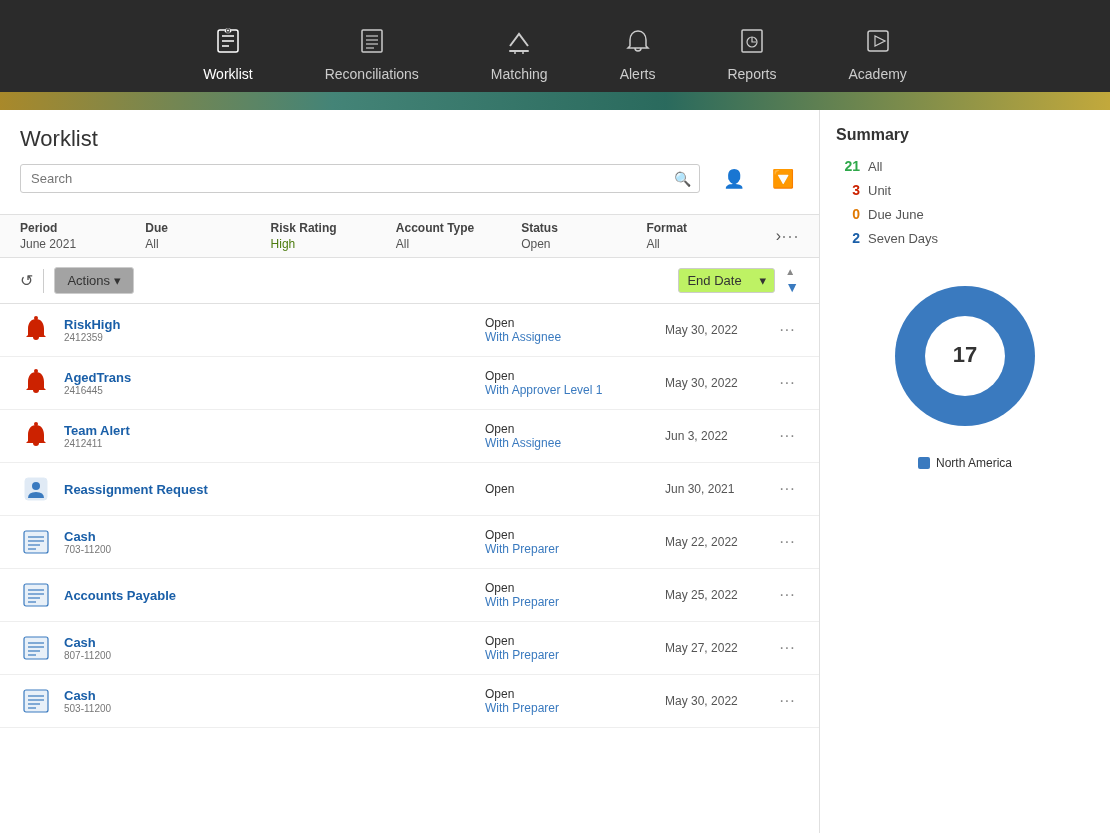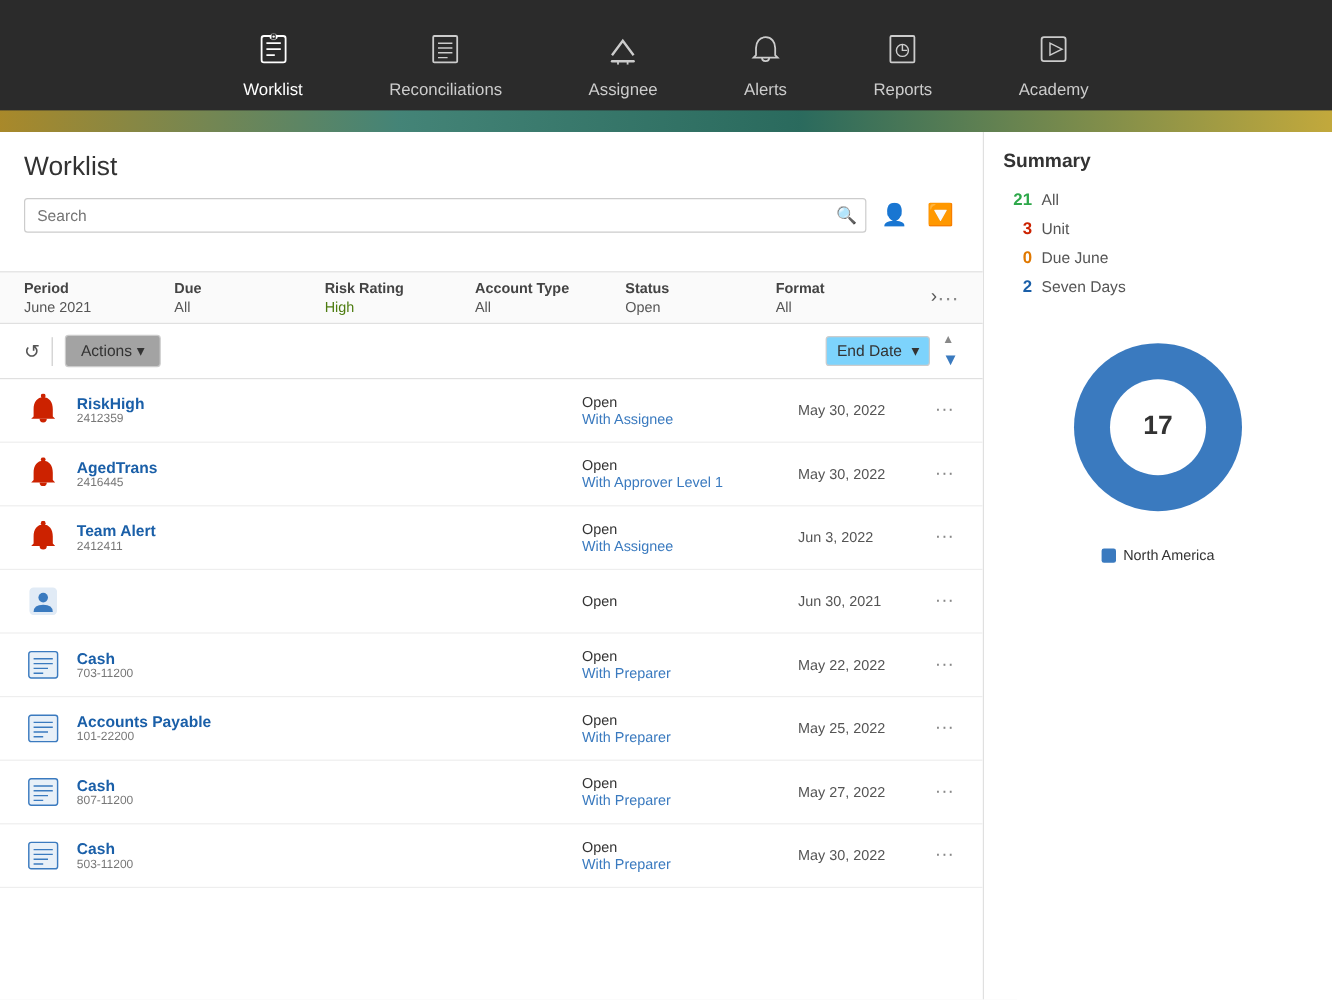--- a/index.html
+++ b/index.html
@@ -74,23 +74,23 @@
     .worklist-title {
       font-size: 22px;
       font-weight: normal;
       color: #333;
       margin-bottom: 12px;
     }
 
     
     .search-bar {
       display: flex;
-      align-items: center;
-      gap: 8px;
-      margin-bottom: 24px;
+      align-items: flex-start;
+      gap: 19px;
+      margin-bottom: 12px;
     }
     .search-input-wrapper {
       position: relative;
       flex: 1;
     }
     .search-input {
       width: 100%;
       padding: 6px 32px 6px 10px;
       border: 1px solid #ccc;
       border-radius: 3px;
@@ -182,23 +182,23 @@
       cursor: pointer;
       font-size: 13px;
       color: #333;
     }
     .spacer { flex: 1; }
     .sort-select-wrapper {
       display: flex;
       align-items: center;
       border: 1px solid #ccc;
       border-radius: 3px;
-      background: #7dd3fc;
+      background: #bef264;
       padding: 4px 8px;
-      gap: 8px;
+      gap: 18px;
       font-size: 13px;
       cursor: pointer;
     }
     .sort-arrows {
       display: flex;
       flex-direction: column;
       gap: 2px;
     }
     .sort-up { color: #888; font-size: 10px; }
     .sort-down { color: #3a7abf; font-size: 14px; }
@@ -353,21 +353,21 @@
     </div>
     <div class="nav-item">
       <span class="nav-icon">
         <svg width="26" height="26" viewBox="0 0 26 26" fill="none">
           <polyline points="4,18 13,6 22,18" stroke="#ccc" stroke-width="2" fill="none"></polyline>
           <line x1="9" y1="22" x2="9" y2="26" stroke="#ccc" stroke-width="1.5"></line>
           <line x1="17" y1="22" x2="17" y2="26" stroke="#ccc" stroke-width="1.5"></line>
           <rect x="3" y="22" width="20" height="2" rx="1" fill="#ccc"></rect>
         </svg>
       </span>
-      <span>Assignee</span>
+      <span>Matching</span>
     </div>
     <div class="nav-item">
       <span class="nav-icon">
         <svg width="26" height="26" viewBox="0 0 26 26" fill="none">
           <path d="M13 3 C8 3 5 7 5 12 L5 18 L3 20 L23 20 L21 18 L21 12 C21 7 18 3 13 3Z" stroke="#ccc" stroke-width="1.5" fill="none"></path>
           <path d="M10 20 Q10 23 13 23 Q16 23 16 20" stroke="#ccc" stroke-width="1.5" fill="none"></path>
         </svg>
       </span>
       <span>Alerts</span>
     </div>
@@ -517,20 +517,21 @@
   </div>
         <div class="list-item">
     <div class="item-icon">
             <svg width="26" height="26" viewBox="0 0 26 26" fill="none">
       <rect x="2" y="2" width="22" height="22" rx="3" fill="#3a7abf" opacity="0.15" stroke="#3a7abf" stroke-width="1"></rect>
       <circle cx="13" cy="10" r="4" fill="#3a7abf"></circle>
       <path d="M5 22 Q5 16 13 16 Q21 16 21 22" fill="#3a7abf"></path>
     </svg>
           </div>
     <div class="item-info">
+      <div class="item-name">Reassignment Request</div>
     </div>
     <div class="item-status">
       <div class="status-open">Open</div>
 
     </div>
     <div class="item-date">Jun 30, 2021</div>
     <div class="item-menu">···</div>
   </div>
         <div class="list-item">
     <div class="item-icon">
@@ -558,21 +559,20 @@
             <svg width="28" height="28" viewBox="0 0 28 28" fill="none">
       <rect x="2" y="3" width="24" height="22" rx="2" fill="#e8f0f8" stroke="#3a7abf" stroke-width="1.2"></rect>
       <line x1="6" y1="9" x2="22" y2="9" stroke="#3a7abf" stroke-width="1.2"></line>
       <line x1="6" y1="13" x2="22" y2="13" stroke="#3a7abf" stroke-width="1.2"></line>
       <line x1="6" y1="17" x2="18" y2="17" stroke="#3a7abf" stroke-width="1.2"></line>
       <line x1="6" y1="21" x2="14" y2="21" stroke="#3a7abf" stroke-width="1.2"></line>
     </svg>
           </div>
     <div class="item-info">
       <div class="item-name">Accounts Payable</div>
-      <div class="item-id">101-22200</div>
     </div>
     <div class="item-status">
       <div class="status-open">Open</div>
       <div class="status-sub">With Preparer</div>
     </div>
     <div class="item-date">May 25, 2022</div>
     <div class="item-menu">···</div>
   </div>
         <div class="list-item">
     <div class="item-icon">

